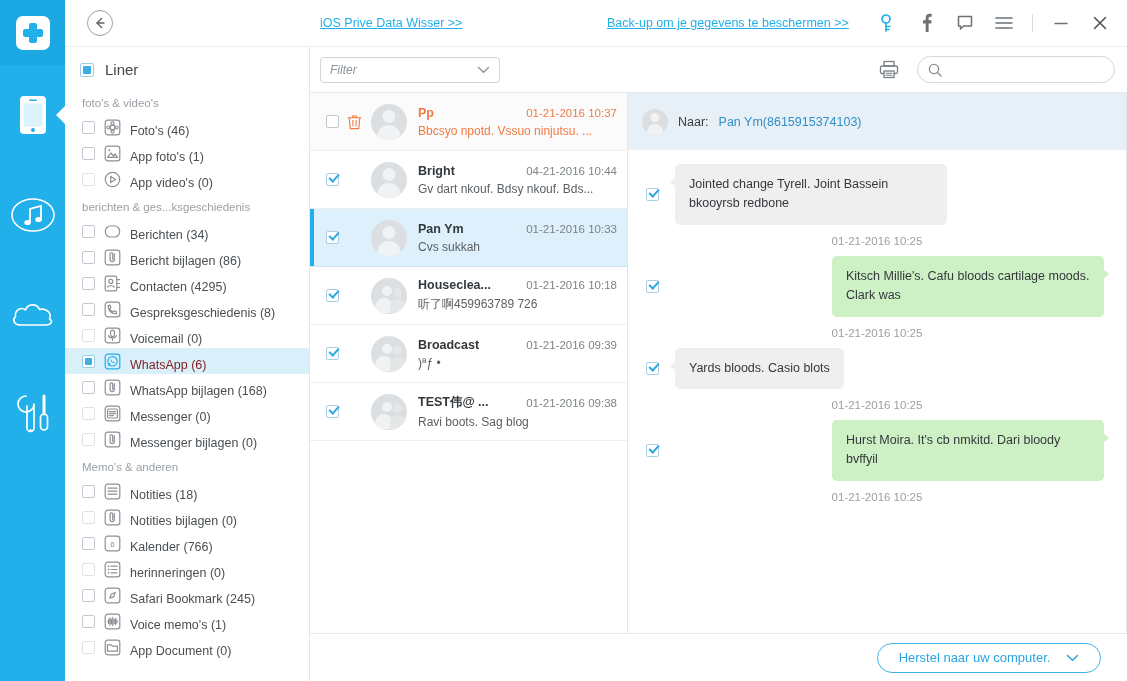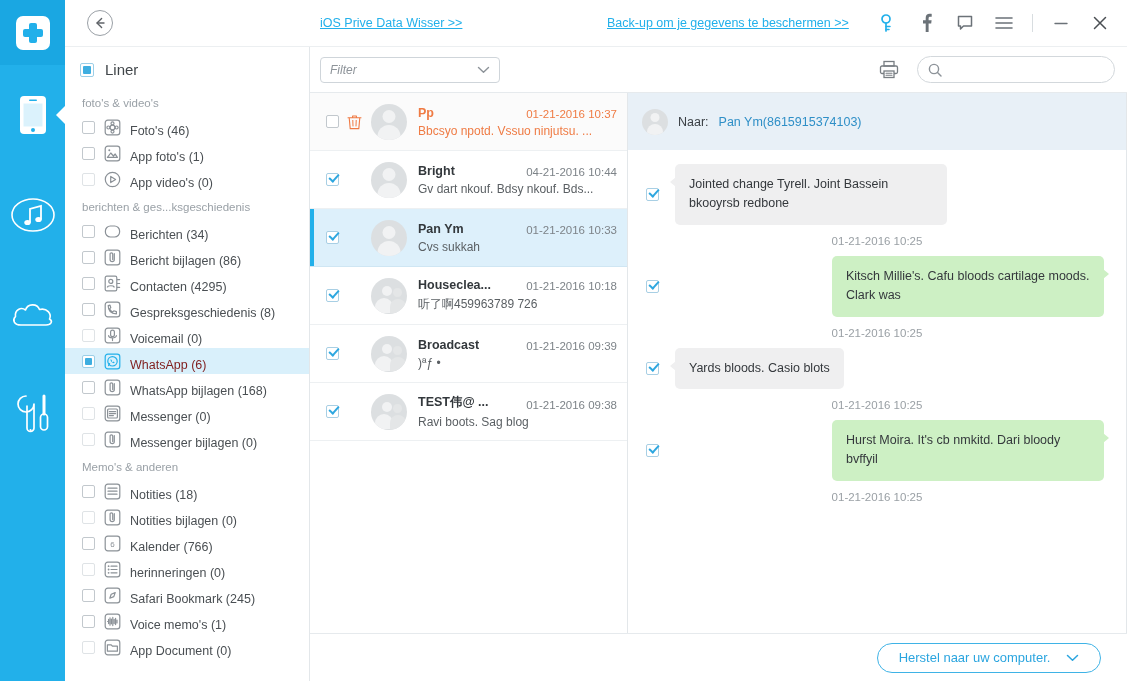--- a/index.html
+++ b/index.html
@@ -182,21 +182,21 @@
   .avatar.group .body-s { left: 4px; top: 20px; width: 18px; height: 15px; transform: none; }
   .avatar.group .head2 {
     position: absolute; right: 5px; top: 10px; width: 9px; height: 9px;
     border-radius: 50%; background: #e4e6e7;
   }
   .avatar.group .body2 {
     position: absolute; right: 1px; top: 21px; width: 16px; height: 14px;
     border-radius: 10px 10px 0 0; background: #e4e6e7;
   }
   .conv-text { flex: 1 1 auto; min-width: 0; padding-right: 10px; }
-  .conv-row1 { display: flex; align-items: flex-end; }
+  .conv-row1 { display: flex; align-items: center; }
   .conv-name {
     font-size: 12.5px; font-weight: bold; color: #33383c; white-space: nowrap;
     overflow: hidden; text-overflow: ellipsis; max-width: 110px;
   }
   .conv-time { margin-left: auto; font-size: 11.5px; color: #7d8388; white-space: nowrap; }
   .conv-snippet {
     font-size: 12px; color: #5a5f63; margin-top: 4px;
     white-space: nowrap; overflow: hidden; text-overflow: ellipsis;
   }
   .conv.deleted .conv-name, .conv.deleted .conv-time, .conv.deleted .conv-snippet { color: #ef7b44; }

